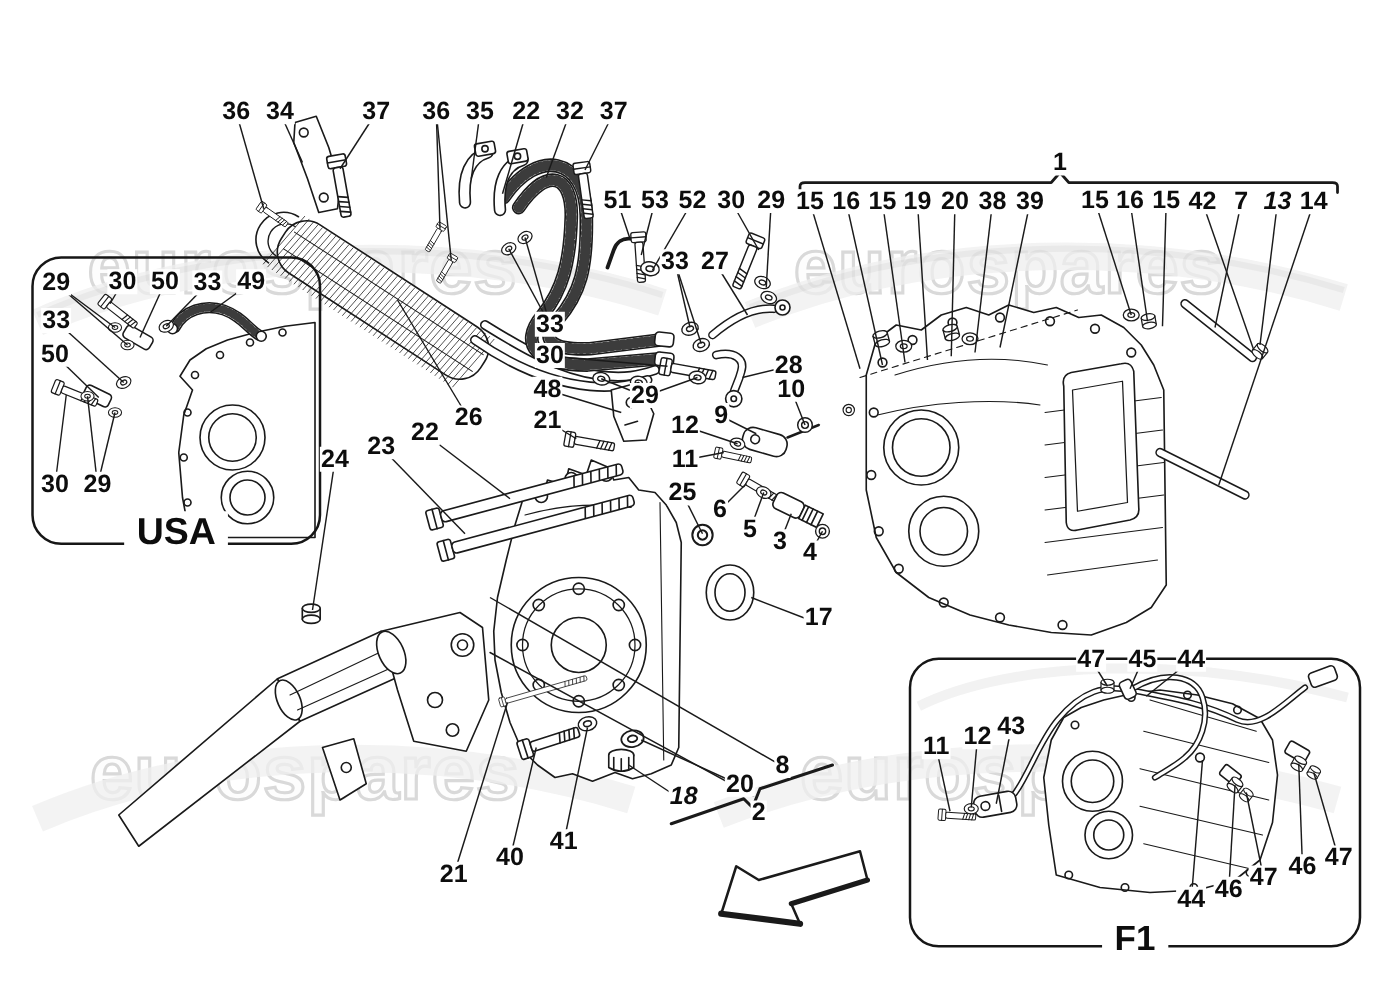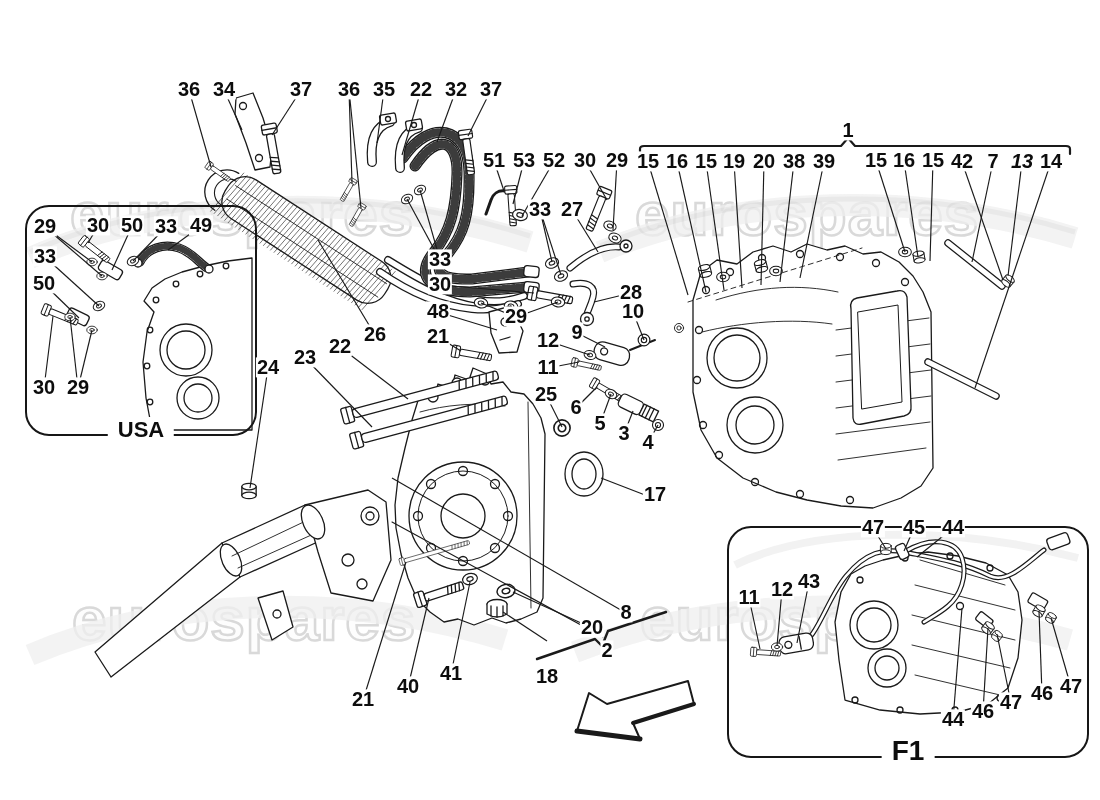--- a/index.html
+++ b/index.html
@@ -8,21 +8,21 @@
   .title{position:absolute;left:14px;top:26px;font-size:12px;font-weight:bold;color:#111;
          letter-spacing:.2px;white-space:nowrap;}
   .wm{position:absolute;font-weight:bold;font-size:62px;letter-spacing:1px;color:#fdfdfd;
       -webkit-text-stroke:2.5px #d9d9d9;user-select:none;white-space:nowrap;}
   svg.layer{position:absolute;left:0;top:0;}
   .callout{position:absolute;transform:translate(-50%,-52%);font-weight:bold;font-size:20px;
            color:#0d0d0d;background:#fff;padding:0 1px;line-height:1.02;}
   .inset{position:absolute;border:2.5px solid #161616;border-radius:24px;}
   .inset-cap{position:absolute;left:50%;transform:translateX(-50%);background:#fff;
              padding:0 10px;font-weight:bold;color:#0d0d0d;}
-  #cap-usa{bottom:-9px;font-size:22px;}
+  #cap-usa{bottom:-9px;font-size:30px;}
   #cap-f1{bottom:-11px;font-size:28px;}
   #leaders line{stroke:#1a1a1a;stroke-width:1.15;}
 </style>
 </head>
 <body>
 
 <div class="page">
 
   <div class="wm" style="left:70px;top:178px;">eurospares</div>
   <div class="wm" style="left:635px;top:178px;">eurospares</div>
@@ -574,21 +574,21 @@
       <div class="callout" style="left: 548px; top: 368px;">11</div>
       <div class="callout" style="left: 546px; top: 395px;">25</div>
       <div class="callout" style="left: 576px; top: 408px;">6</div>
       <div class="callout" style="left: 600px; top: 424px;">5</div>
       <div class="callout" style="left: 624px; top: 434px;">3</div>
       <div class="callout" style="left: 648px; top: 443px;">4</div>
       <div class="callout" style="left: 655px; top: 495px;">17</div>
       <div class="callout" style="left: 626px; top: 613px;">8</div>
       <div class="callout" style="left: 607px; top: 651px;">2</div>
       <div class="callout" style="left: 592px; top: 628px;">20</div>
-      <div class="callout" style="left: 547px; top: 677px;">18</div>
+      <div class="callout" style="left: 547px; top: 638px; font-style: italic;">18</div>
       <div class="callout" style="left: 451px; top: 674px;">41</div>
       <div class="callout" style="left: 408px; top: 687px;">40</div>
       <div class="callout" style="left: 363px; top: 700px;">21</div>
       <div class="callout" style="left: 45px; top: 227px;">29</div>
       <div class="callout" style="left: 98px; top: 226px;">30</div>
       <div class="callout" style="left: 132px; top: 226px;">50</div>
       <div class="callout" style="left: 166px; top: 227px;">33</div>
       <div class="callout" style="left: 201px; top: 226px;">49</div>
       <div class="callout" style="left: 45px; top: 257px;">33</div>
       <div class="callout" style="left: 44px; top: 284px;">50</div>

